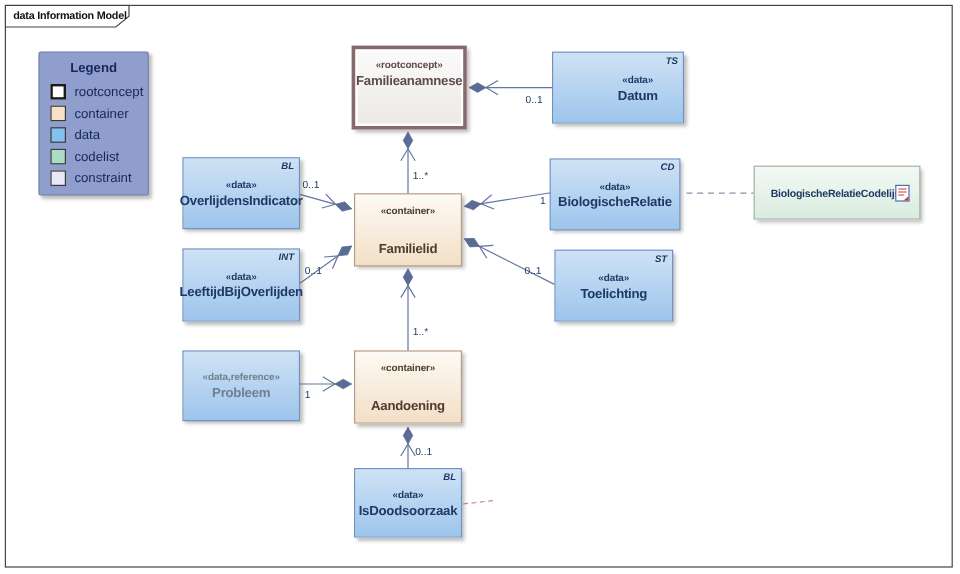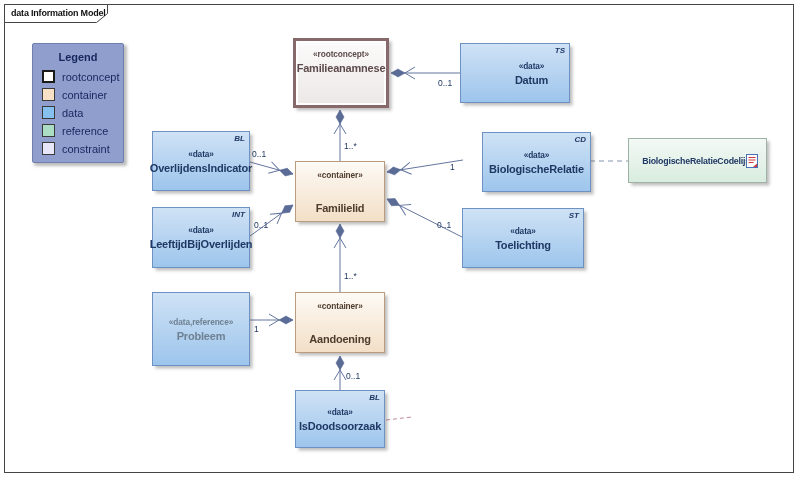--- a/index.html
+++ b/index.html
@@ -97,21 +97,21 @@
     <div class="legend-item">
       <span class="sw sw-container"></span>
       <span class="legend-label">container</span>
     </div>
     <div class="legend-item">
       <span class="sw sw-data"></span>
       <span class="legend-label">data</span>
     </div>
     <div class="legend-item">
       <span class="sw sw-codelist"></span>
-      <span class="legend-label">reference</span>
+      <span class="legend-label">codelist</span>
     </div>
     <div class="legend-item">
       <span class="sw sw-constraint"></span>
       <span class="legend-label">constraint</span>
     </div>
   </div>
 
   <div class="node root-node" style="left:293px;top:38px;width:96px;height:70px;">
     <span class="st">«rootconcept»</span>
     <span class="nm">Familieanamnese</span>
@@ -127,21 +127,21 @@
     <span class="dtype">BL</span>
     <span class="st">«data»</span>
     <span class="nm">OverlijdensIndicator</span>
   </div>
 
   <div class="node container-node" style="left:295px;top:161px;width:90px;height:61px;">
     <span class="st">«container»</span>
     <span class="nm">Familielid</span>
   </div>
 
-  <div class="node data-node" style="left:482px;top:132px;width:109px;height:60px;">
+  <div class="node data-node" style="left:458px;top:132px;width:109px;height:60px;">
     <span class="dtype">CD</span>
     <span class="st">«data»</span>
     <span class="nm">BiologischeRelatie</span>
   </div>
 
   <div class="node codelist-node" style="left:628px;top:138px;width:139px;height:45px;">
     <span class="nm">BiologischeRelatieCodelijst</span>
     <svg class="doc-icon" width="14" height="16">
       <rect x="1.5" y="1.5" width="11" height="13" fill="#ffffff" stroke="#4a6fb5" stroke-width="1"></rect>
       <line x1="3.5" y1="4.5" x2="10.5" y2="4.5" stroke="#cc3b3b" stroke-width="1"></line>
@@ -150,27 +150,27 @@
       <path d="M8,14 L12,10.5 L12,14 Z" fill="#cc3b3b"></path>
     </svg>
   </div>
 
   <div class="node data-node" style="left:152px;top:207px;width:98px;height:61px;">
     <span class="dtype">INT</span>
     <span class="st">«data»</span>
     <span class="nm">LeeftijdBijOverlijden</span>
   </div>
 
-  <div class="node data-node" style="left:462px;top:208px;width:122px;height:60px;">
+  <div class="node data-node" style="left:462px;top:208px;width:99px;height:60px;">
     <span class="dtype">ST</span>
     <span class="st">«data»</span>
     <span class="nm">Toelichting</span>
   </div>
 
-  <div class="node data-node ref-node" style="left:152px;top:292px;width:98px;height:74px;">
+  <div class="node data-node ref-node" style="left:152px;top:292px;width:98px;height:59px;">
     <span class="st">«data,reference»</span>
     <span class="nm">Probleem</span>
   </div>
 
   <div class="node container-node" style="left:295px;top:292px;width:90px;height:61px;">
     <span class="st">«container»</span>
     <span class="nm">Aandoening</span>
   </div>
 
   <div class="node data-node" style="left:295px;top:390px;width:90px;height:58px;">

